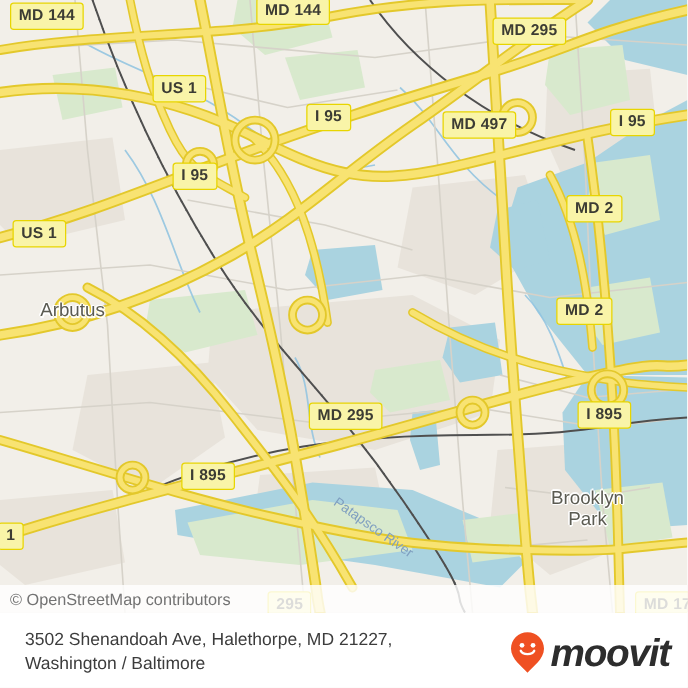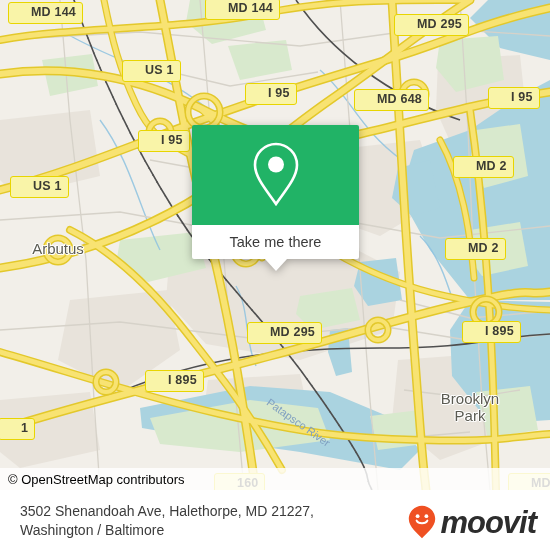--- a/index.html
+++ b/index.html
@@ -40,21 +40,21 @@
   .shield {
     position: absolute;
     background: #f9f4a8;
     border: 1.6px solid #e8d500;
     border-radius: 3px;
     color: #3c3c34;
     font-family: "Liberation Sans", sans-serif;
     font-weight: bold;
     font-size: 12.5px;
     line-height: 1;
-    padding: 3px 6px 4px 22px;
+    padding: 3px 6px 4px 6px;
     white-space: nowrap;
     letter-spacing: 0.2px;
     box-sizing: border-box;
   }
 
   
   .place-label {
     position: absolute;
     color: #5b5b52;
     font-family: "Liberation Sans", sans-serif;
@@ -128,21 +128,21 @@
     width: 550px;
     height: 22px;
     background: rgba(255,255,255,0.82);
     display: flex;
     align-items: center;
     box-sizing: border-box;
     padding-left: 8px;
   }
   #attribution-text {
     font-size: 13px;
-    color: #000000;
+    color: #737373;
     font-family: "Liberation Sans", sans-serif;
     white-space: nowrap;
   }
 
   
   #footer {
     position: absolute;
     left: 0;
     top: 490px;
     width: 550px;
@@ -332,45 +332,33 @@
 
     <div class="river-label" style="left:268px; top:395px; transform:rotate(35deg);">
       <span>Patapsco River</span>
     </div>
 
     <div class="shield" style="left:8px;   top:2px;">MD 144</div>
     <div class="shield" style="left:205px; top:-2px;">MD 144</div>
     <div class="shield" style="left:394px; top:14px;">MD 295</div>
     <div class="shield" style="left:122px; top:60px;">US 1</div>
     <div class="shield" style="left:245px; top:83px;">I 95</div>
-    <div class="shield" style="left:354px; top:89px;">MD 648</div>
+    <div class="shield" style="left:354px; top:89px;">MD 497</div>
     <div class="shield" style="left:138px; top:130px;">I 95</div>
     <div class="shield" style="left:488px; top:87px;">I 95</div>
     <div class="shield" style="left:453px; top:156px;">MD 2</div>
     <div class="shield" style="left:10px;  top:176px;">US 1</div>
     <div class="shield" style="left:445px; top:238px;">MD 2</div>
     <div class="shield" style="left:247px; top:322px;">MD 295</div>
     <div class="shield" style="left:462px; top:321px;">I 895</div>
     <div class="shield" style="left:145px; top:370px;">I 895</div>
     <div class="shield" style="left:-2px;  top:418px;">1</div>
-    <div class="shield" style="left:214px; top:473px;">160</div>
+    <div class="shield" style="left:214px; top:473px;">295</div>
     <div class="shield" style="left:508px; top:473px;">MD 171</div>
 
-    <div id="popup">
-      <div id="popup-head">
-        <svg id="popup-pin" width="54" height="70" viewBox="0 0 54 70">
-          <path d="M27 4 C15.4 4 6 13.4 6 25 C6 38 19 52 27 64 C35 52 48 38 48 25 C48 13.4 38.6 4 27 4 Z" fill="none" stroke="#ffffff" stroke-width="2.6"></path>
-          <circle cx="27" cy="24.5" r="8" fill="#ffffff"></circle>
-        </svg>
-      </div>
-      <div id="popup-foot">
-        <span id="popup-foot-label">Take me there</span>
-        <div id="popup-tail"></div>
-      </div>
-    </div>
 
     <div id="attribution">
       <span id="attribution-text">© OpenStreetMap contributors</span>
     </div>
   </div>
 
   <div id="footer">
     <div id="footer-address">
       <span>3502 Shenandoah Ave, Halethorpe, MD 21227,</span>
       <span class="line2">Washington / Baltimore</span>

